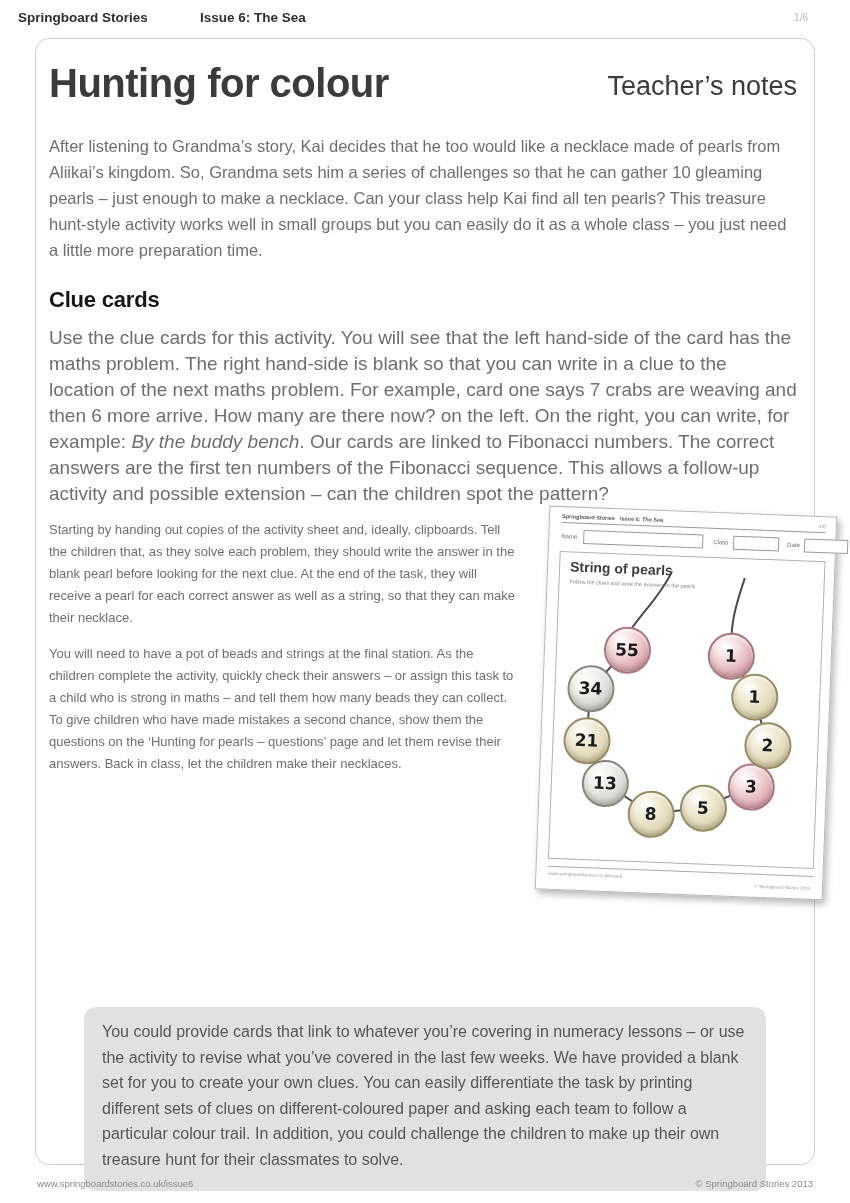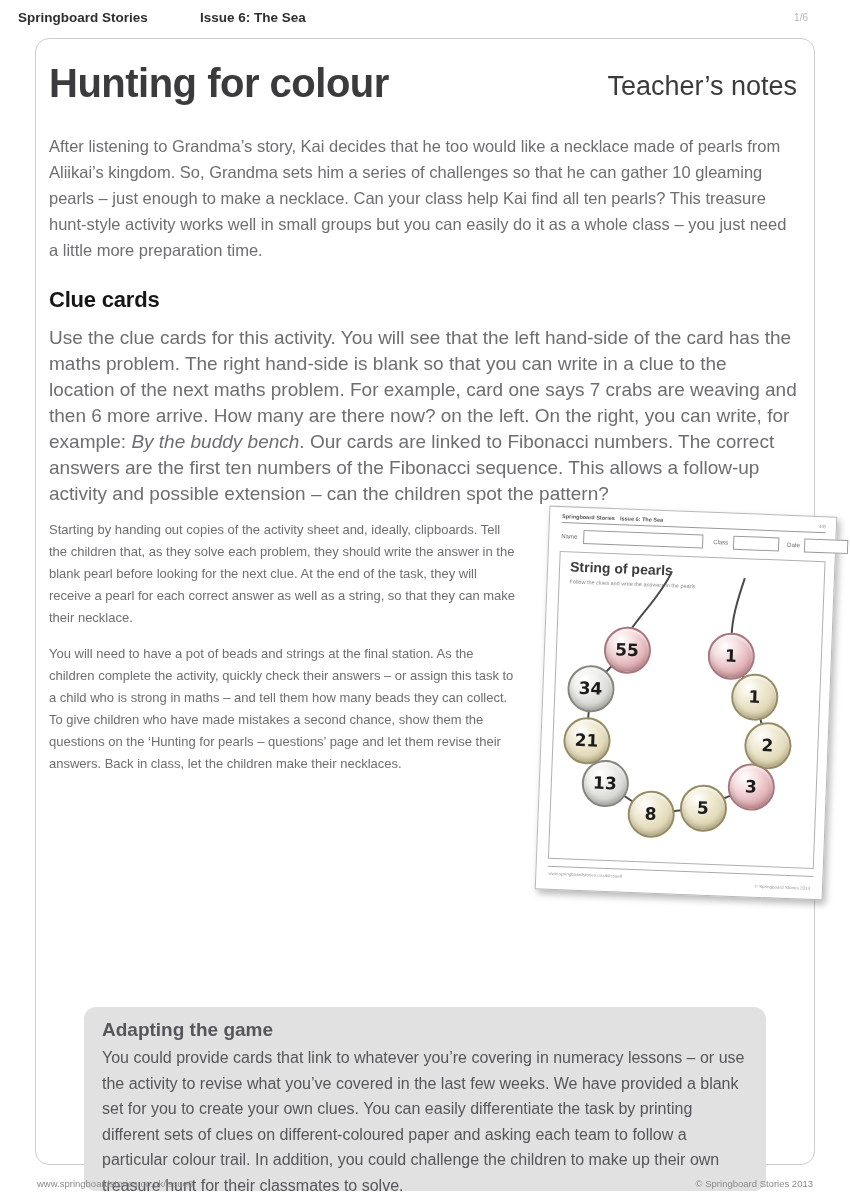--- a/index.html
+++ b/index.html
@@ -134,21 +134,20 @@
             <div class="pearl" style="left: 187.5px; top: 158.5px; background: radial-gradient(circle at 35% 28%, rgb(255, 255, 255) 0%, rgb(242, 237, 216) 28%, rgb(226, 217, 184) 62%, rgb(191, 180, 137) 95%); border: 2px solid rgb(150, 139, 97); box-shadow: rgba(0, 0, 0, 0.18) 0px -3px 5px inset, rgba(255, 255, 255, 0.8) 0px 2px 3px inset;">1</div>
             <div class="pearl" style="left: 162.5px; top: 118.5px; background: radial-gradient(circle at 35% 28%, rgb(255, 255, 255) 0%, rgb(246, 224, 225) 28%, rgb(226, 179, 184) 62%, rgb(197, 133, 142) 95%); border: 2px solid rgb(170, 118, 126); box-shadow: rgba(0, 0, 0, 0.18) 0px -3px 5px inset, rgba(255, 255, 255, 0.8) 0px 2px 3px inset;">1</div>
           </div>
         <div class="mini-foot-line"></div>
         <span class="mini-foot-l">www.springboardstories.co.uk/issue6</span>
         <span class="mini-foot-r">© Springboard Stories 2013</span>
       </div>
     </div>
 
     <div class="adapt-box">
-      <h3>Adapting the game</h3>
       <p>You could provide cards that link to whatever you’re covering in numeracy lessons – or use the activity to revise what you’ve covered in the last few weeks. We have provided a blank set for you to create your own clues. You can easily differentiate the task by printing different sets of clues on different-coloured paper and asking each team to follow a particular colour trail. In addition, you could challenge the children to make up their own treasure hunt for their classmates to solve.</p>
     </div>
 
   </div>
 
   <div class="footer">
     <span class="f-left">www.springboardstories.co.uk/issue6</span>
     <span class="f-right">© Springboard Stories 2013</span>
   </div>
 

